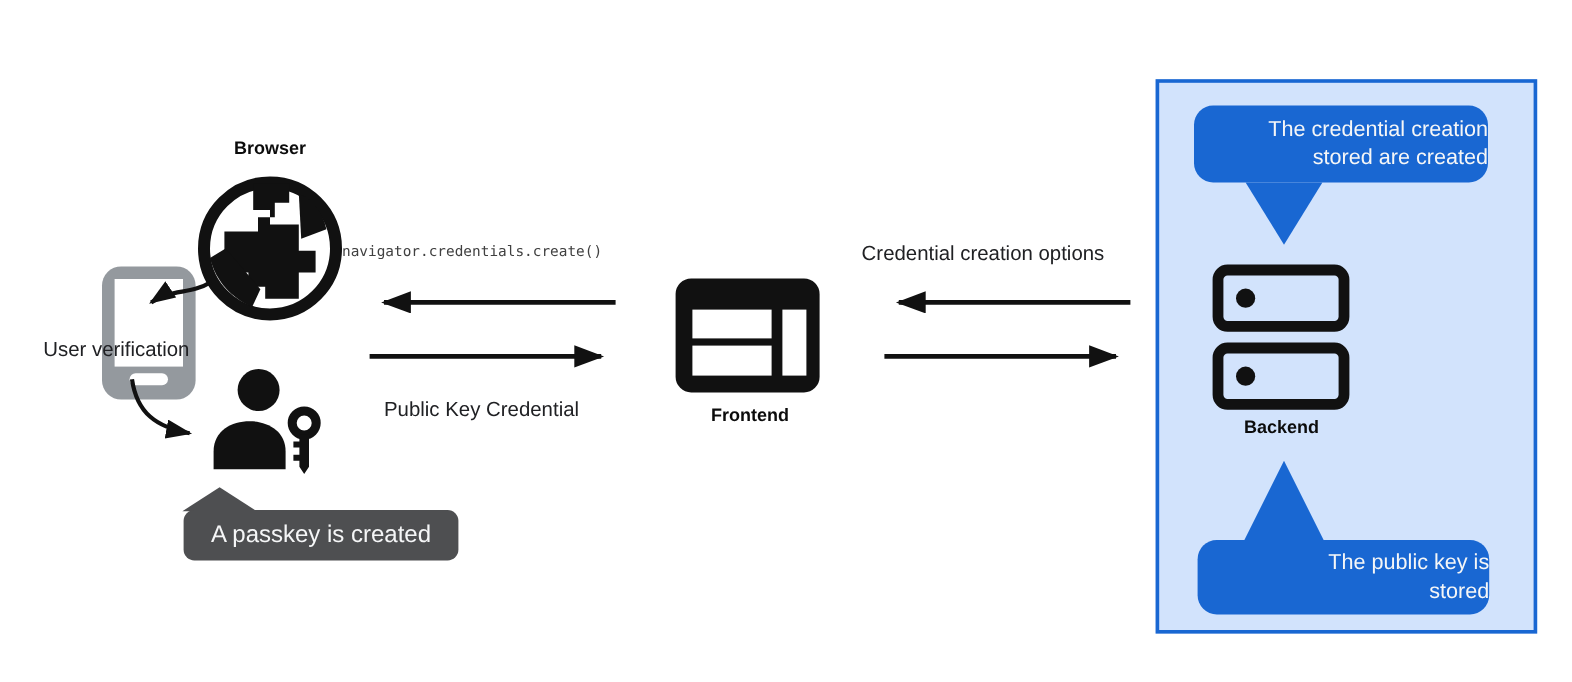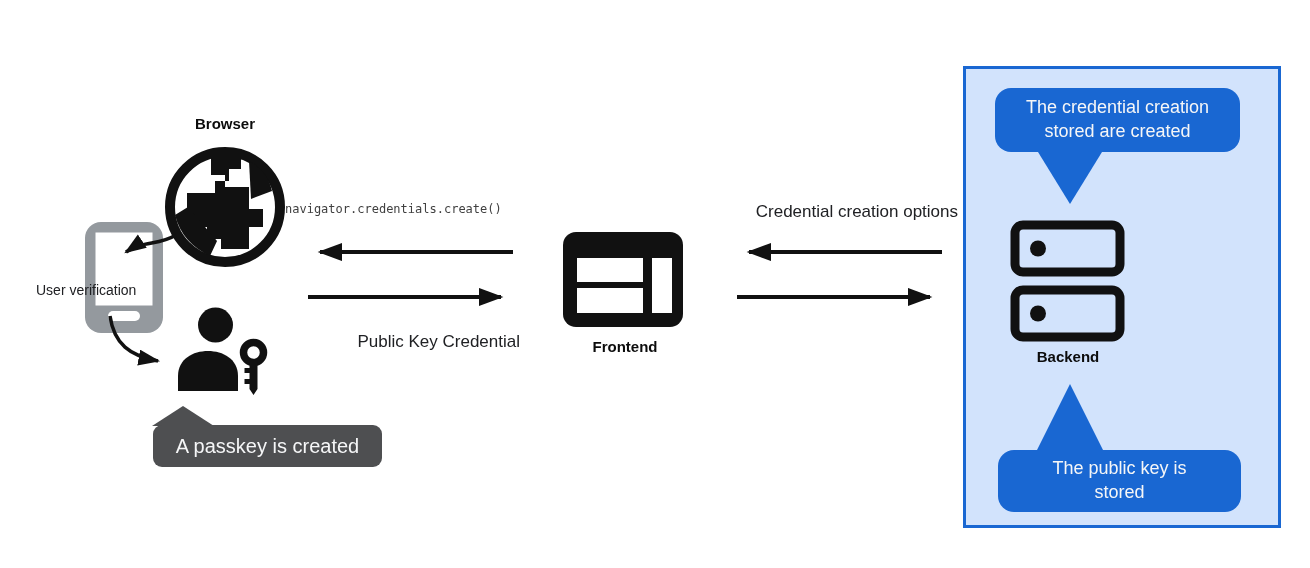--- a/index.html
+++ b/index.html
@@ -11,26 +11,26 @@
     --panel-border:#1967d2;
     --text-dark:#202124;
     --tooltip-text:#f5f6f7;
   }
   *{margin:0;padding:0;box-sizing:border-box;}
   body{background:#ffffff;font-family:"Liberation Sans",sans-serif;}
   .canvas{position:relative;width:1310px;height:568px;background:#ffffff;overflow:hidden;}
   .abs{position:absolute;}
   .svg-layer{position:absolute;left:0;top:0;pointer-events:none;}
   .node-label{font-weight:700;font-size:15px;color:#0c0c0c;text-align:center;}
-  .flow-label{font-size:17px;color:var(--text-dark);text-align:right;}
+  .flow-label{font-size:17px;color:var(--text-dark);text-align:left;}
   .code-label{font-family:"DejaVu Sans Mono",monospace;font-size:12px;color:#404040;text-align:left;}
-  .side-label{font-size:14px;color:var(--text-dark);}
+  .side-label{font-size:17px;color:var(--text-dark);}
   .panel{background:var(--panel-bg);border:3px solid var(--panel-border);}
   .tip-blue{background:var(--tooltip-blue);border-radius:16px;color:var(--tooltip-text);
-    display:flex;flex-direction:column;align-items:center;justify-content:center;
+    display:flex;flex-direction:column;align-items:flex-end;justify-content:center;
     font-size:18px;line-height:1.33;text-align:center;}
   .tip-blue span{display:block;}
   .tip-dark{background:var(--tooltip-gray);border-radius:9px;color:var(--tooltip-text);
     display:flex;align-items:center;justify-content:center;font-size:20px;text-align:center;}
   .ptr{width:0;height:0;}
   .ptr-down{border-left:32px solid transparent;border-right:32px solid transparent;border-top:52px solid var(--tooltip-blue);}
   .ptr-up-blue{border-left:33px solid transparent;border-right:33px solid transparent;border-bottom:66px solid var(--tooltip-blue);}
   .ptr-up-dark{border-left:31px solid transparent;border-right:31px solid transparent;border-bottom:20px solid var(--tooltip-gray);}
 </style>
 </head>

